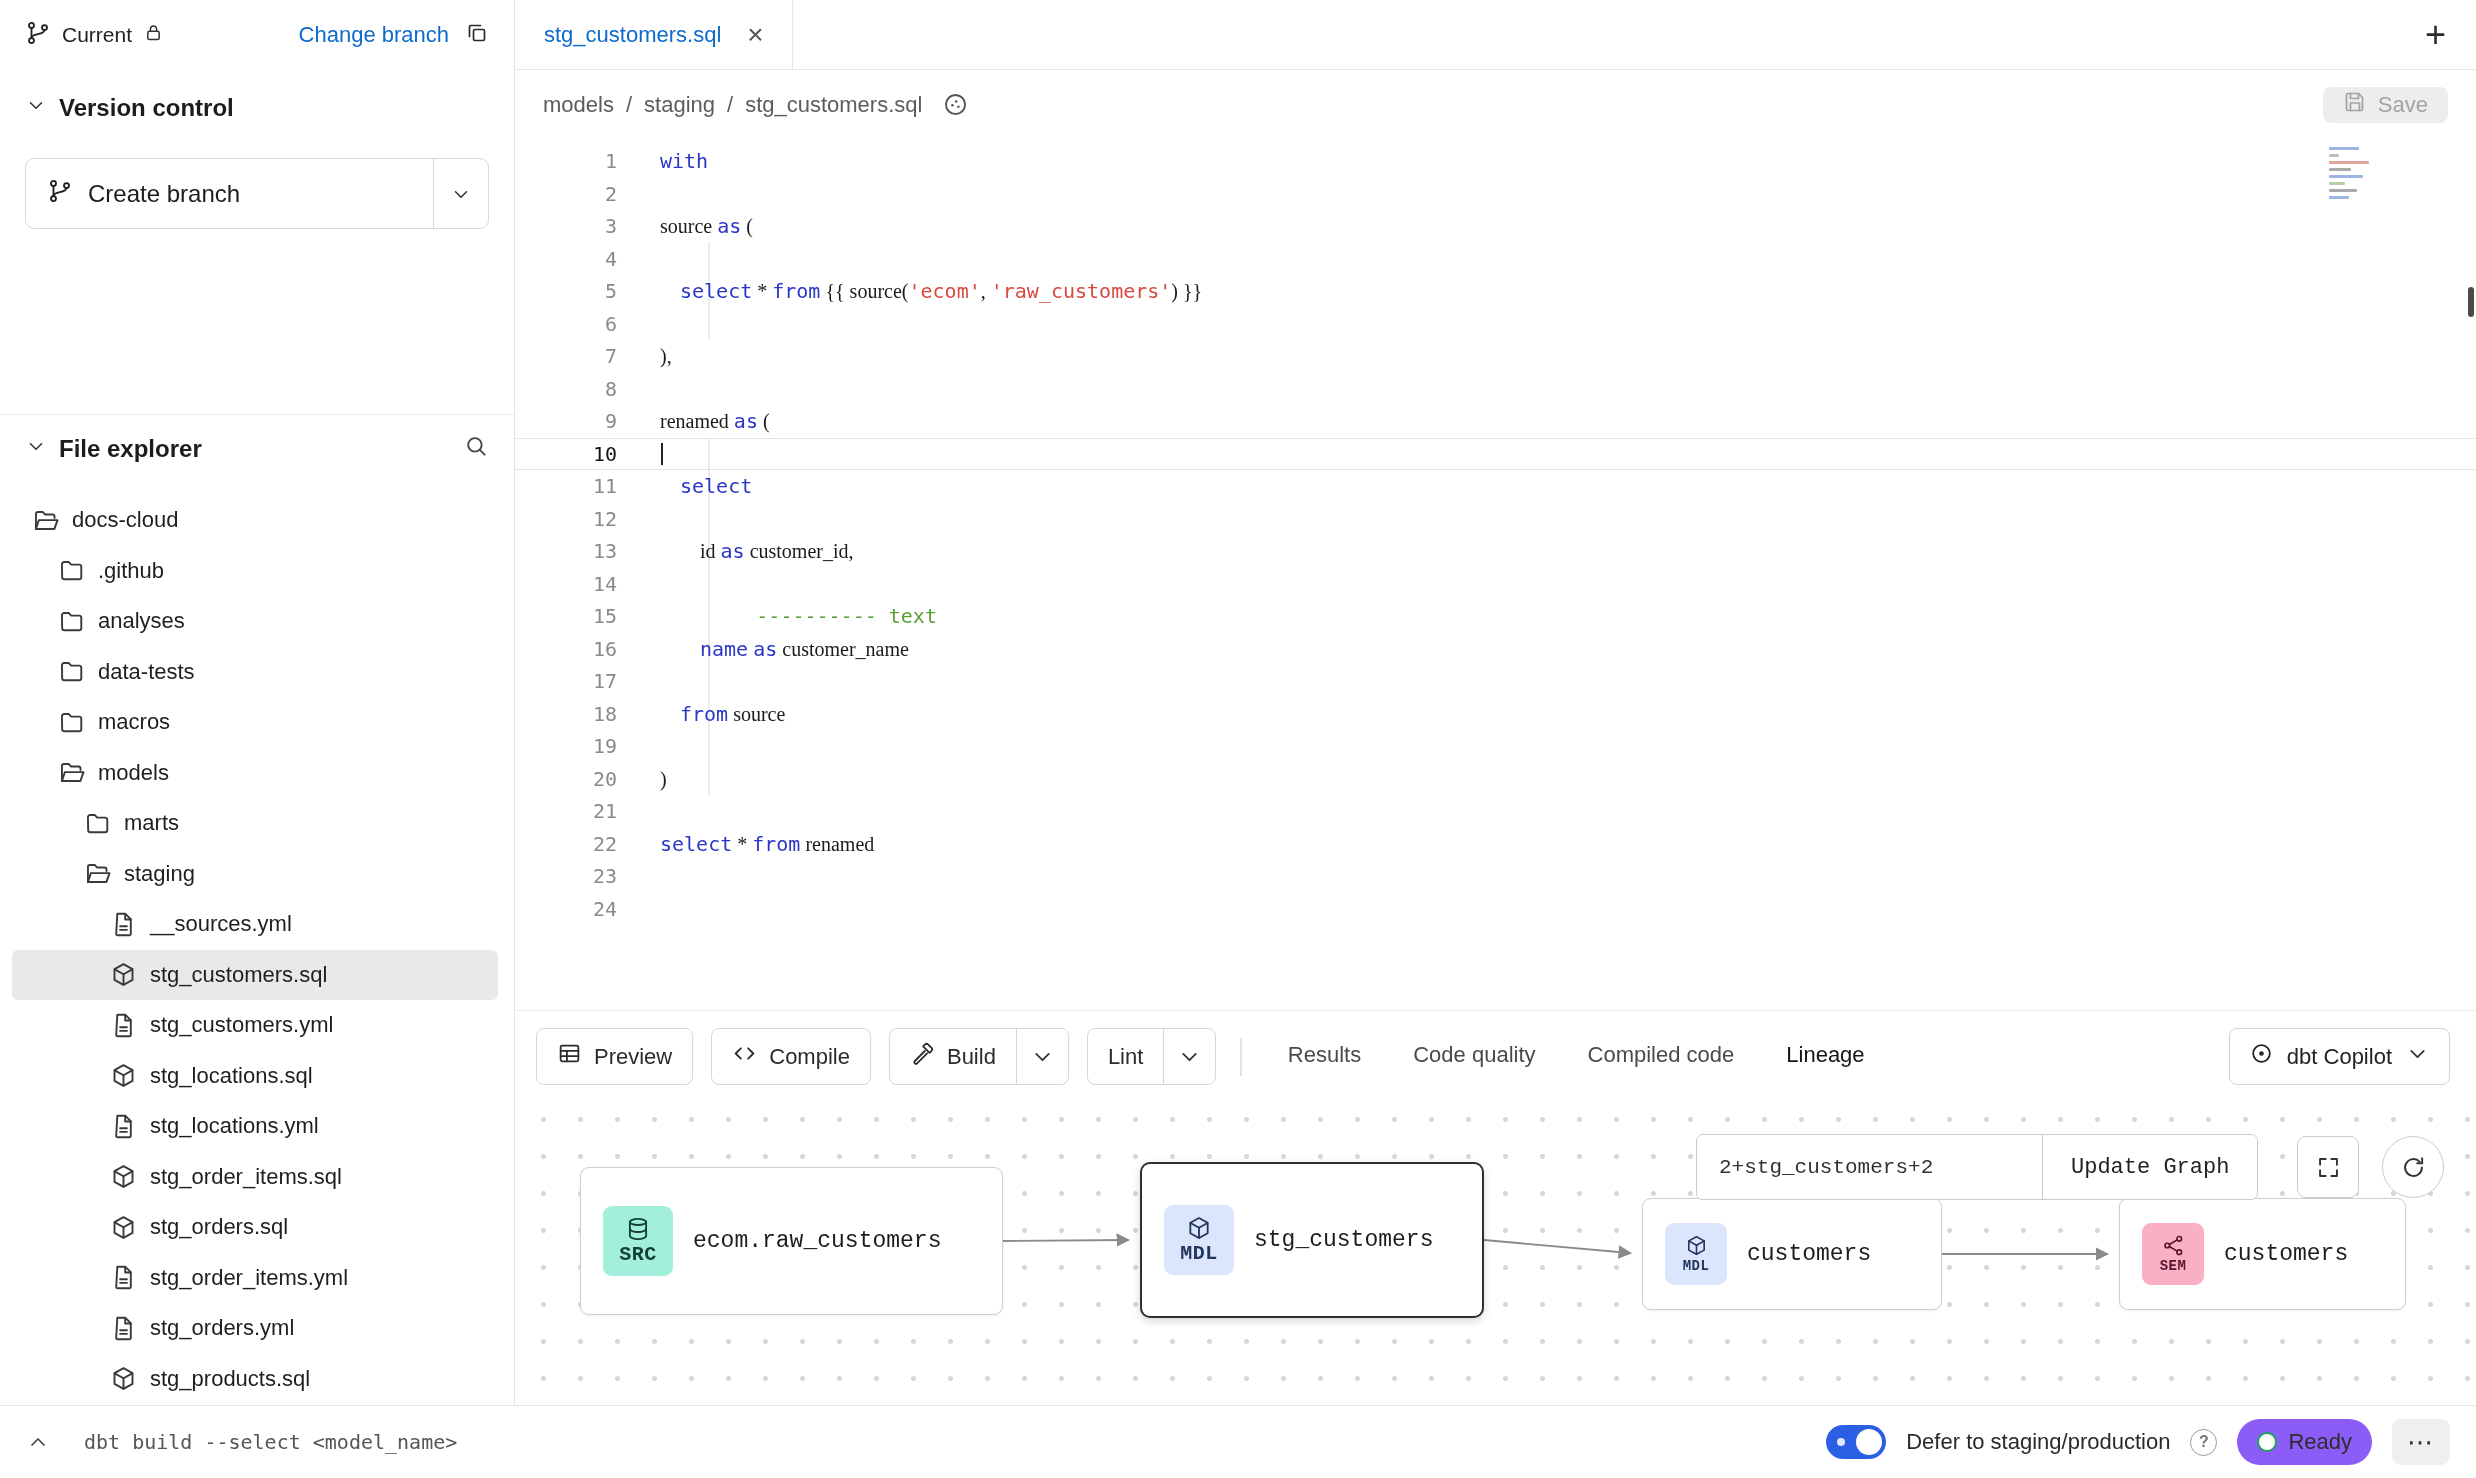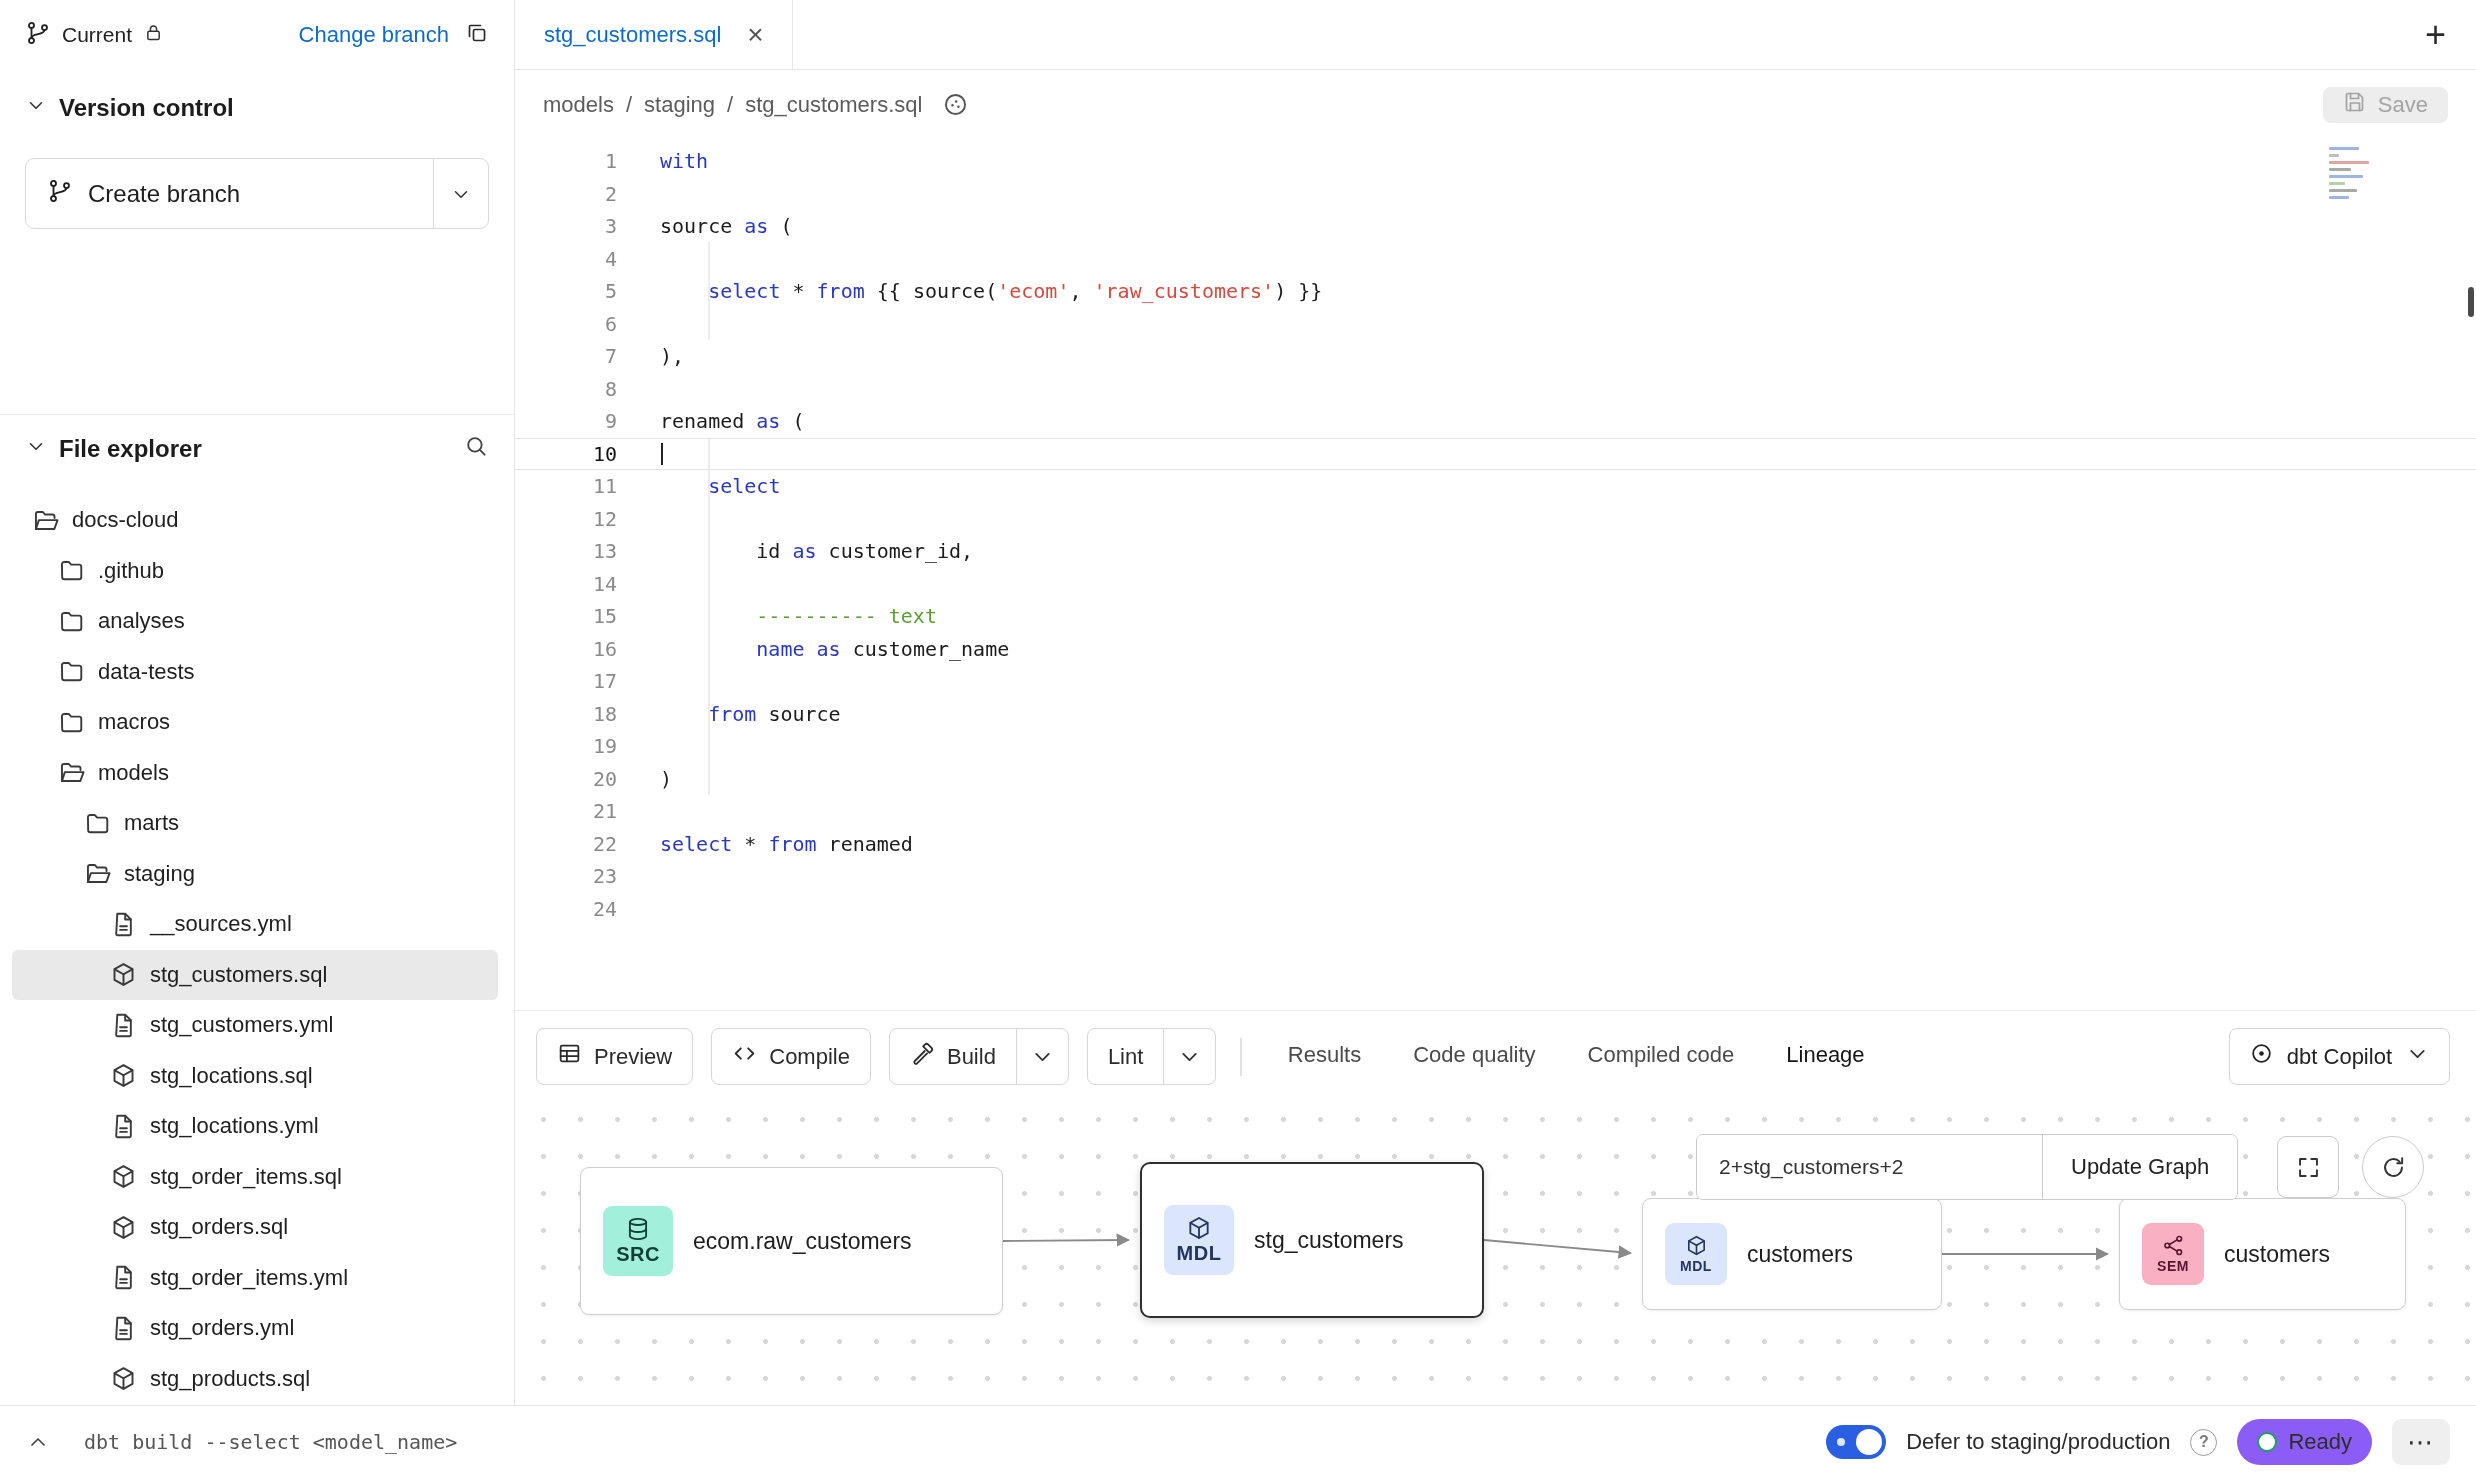--- a/index.html
+++ b/index.html
@@ -51,21 +51,21 @@
 
   
   .editor { position:absolute; left:0; right:0; top:139px; height:871px; background:#fff; overflow:hidden; }
   .gutter { position:absolute; left:0; top:6px; width:102px; text-align:right; font-family:"DejaVu Sans Mono", monospace; font-size:20px; color:#8a8a8a; }
   .lnum { height:32.5px; line-height:32.5px; }
   .lnum.active { color:#111; }
   .codecol { position:absolute; left:0; right:0; top:6px; font-family:"DejaVu Sans Mono", monospace; font-size:20px; }
   .cline { position:relative; height:32.5px; line-height:32.5px; padding-left:145px; white-space:pre; color:#1b1b1b; }
   .cline.cursor { border-top:1px solid #e3e3e3; border-bottom:1px solid #e3e3e3; }
   .cline.cursor::after { content:''; position:absolute; left:146px; top:4px; bottom:4px; width:2px; background:#222; }
-  .tok-k { color:#2936c6; } .tok-s { color:#d6493f; } .tok-c { color:#5ba032; } .tok-p { color:#1b1b1b; }
+  .tok-k { color:#2936c6; } .tok-s { color:#d6493f; } .tok-c { color:#5ba032; } .tok-p { color:#1b1b1b;font-family:Liberation Serif, serif; }
   .iguide { position:absolute; left:193px; width:2px; background:#ececec; }
   .ig-a { top:103px; height:98px; } .ig-b { top:299px; height:357px; }
   .minimap { position:absolute; right:95px; top:8px; width:52px; display:flex; flex-direction:column; gap:4px; }
   .minimap span { height:3px; border-radius:1px; display:block; }
   .minimap span:nth-child(1){width:30px;background:#9db4e6;}
   .minimap span:nth-child(2){width:10px;background:#bfbfbf;}
   .minimap span:nth-child(3){width:40px;background:#e0a49e;}
   .minimap span:nth-child(4){width:22px;background:#a9a9a9;}
   .minimap span:nth-child(5){width:34px;background:#9db4e6;}
   .minimap span:nth-child(6){width:16px;background:#b5d1a5;}
@@ -81,21 +81,21 @@
   .tbtn svg { width:25px; height:25px; }
   .vdiv { width:1.5px; height:38px; background:#e2e2e2; margin:0 20px 0 6px; }
   .rtabs { display:flex; align-items:stretch; height:100%; }
   .rtab { display:flex; align-items:center; padding:0 26px; font-size:22px; color:#4a4a4a; border-bottom:3px solid transparent; cursor:pointer; }
   .rtab.active { color:#141414; border-bottom-color:#2b2b2b; }
   .copilot-btn { margin-left:auto; margin-right:26px; height:57px; border:1.5px solid #d5d5d5; border-radius:8px; background:#fff; display:flex; align-items:center; gap:13px; padding:0 19px; font-size:22px; font-weight:500; color:#222; font-family:inherit; cursor:pointer; }
   .copilot-btn svg { width:25px; height:25px; }
 
   
   .canvas { position:absolute; left:0; right:0; top:1089px; bottom:0; background:#fff;
-    background-image:radial-gradient(circle, #d8d8d8 2.2px, transparent 2.7px); background-size:37px 37px; background-position:10px 12px; overflow:hidden; }
+    background-image:radial-gradient(circle, #d8d8d8 2.2px, transparent 2.7px); background-size:37px 37px; background-position:10px 12px; overflow:hidden;font-family:Liberation Mono, monospace; }
   .edges { position:absolute; inset:0; z-index:1; }
   .lnode { position:absolute; z-index:2; background:#fff; border:1.5px solid #cfcfcf; border-radius:9px; display:flex; align-items:center; gap:20px; padding-left:22px; box-shadow:0 1px 3px rgba(0,0,0,.07); cursor:pointer; }
   .lnode.selected { border:2.5px solid #2f2f2f; border-radius:10px; box-shadow:0 3px 8px rgba(0,0,0,.16); }
   .pos0 { left:65px; top:78px; width:423px; height:148px; }
   .pos1 { left:625px; top:73px; width:344px; height:156px; }
   .pos2 { left:1127px; top:109px; width:300px; height:112px; }
   .pos3 { left:1604px; top:109px; width:287px; height:112px; }
   .nbadge { width:70px; height:70px; border-radius:9px; display:flex; flex-direction:column; align-items:center; justify-content:center; gap:1px; flex:none; }
   .pos2 .nbadge, .pos3 .nbadge { width:62px; height:62px; }
   .nbadge svg { width:26px; height:26px; }

